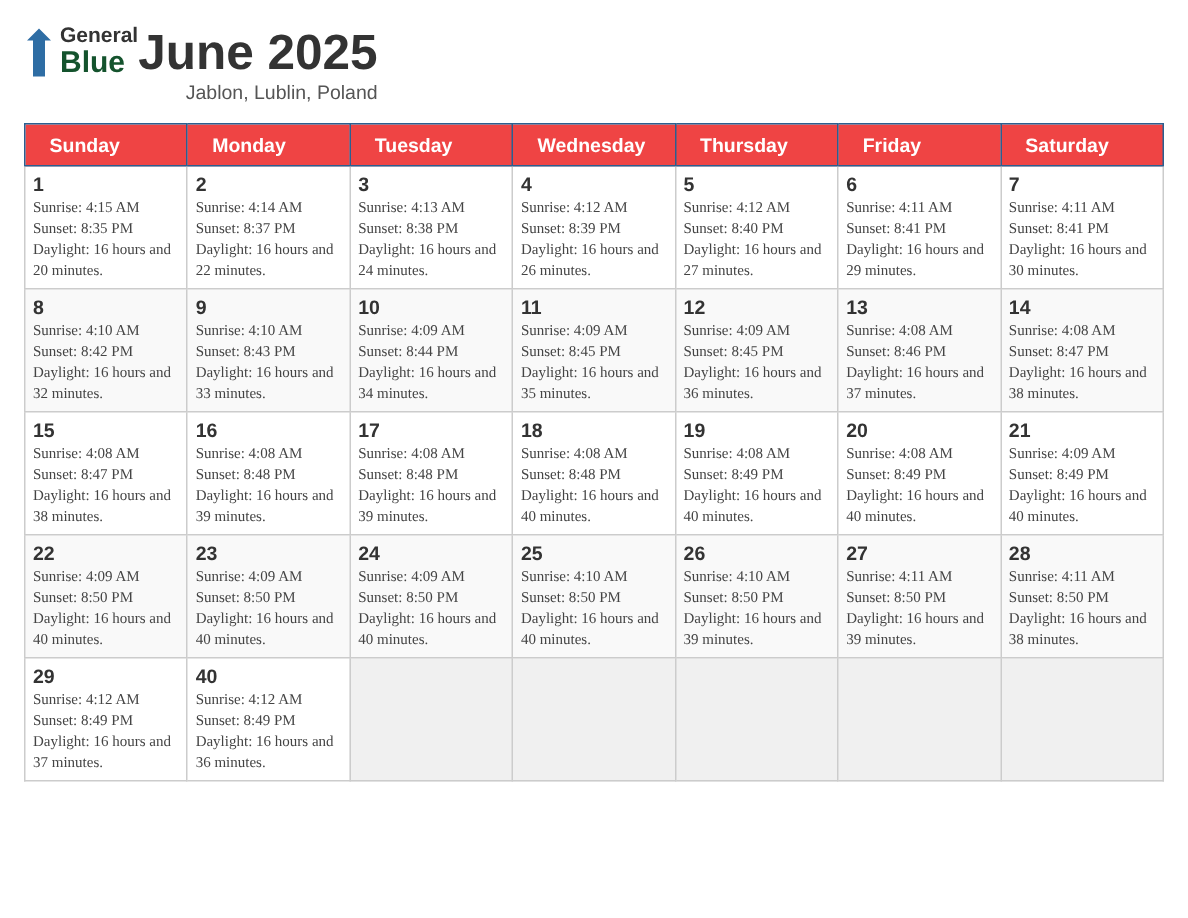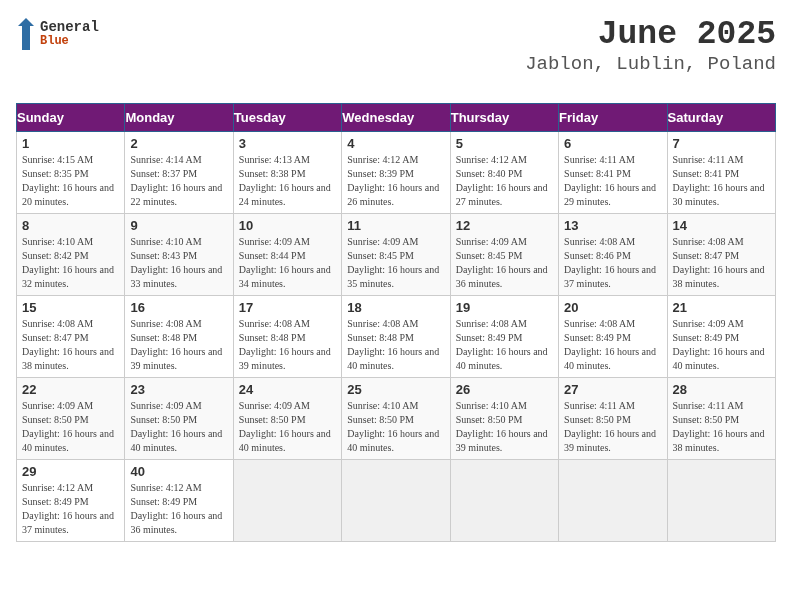--- a/index.html
+++ b/index.html
@@ -5,53 +5,51 @@
     * { box-sizing: border-box; margin: 0; padding: 0; }
     body {
       font-family: Arial, sans-serif;
       background: #fff;
       width: 792px;
       min-height: 612px;
       padding: 16px;
     }
     .header-area {
       display: flex;
-      justify-content: space-between;
       align-items: flex-start;
-      margin-bottom: 28px;
-      font-family: Liberation Mono, monospace;
+      margin-bottom: 13px;
     }
     .logo {
       display: flex;
       align-items: center;
       gap: 4px;
     }
     .title-area {
       text-align: right;
     }
     .month-title {
       font-size: 33px;
       font-weight: bold;
       color: #333;
     }
     .location-title {
-      font-size: 19px;
+      font-size: 13px;
       color: #555;
     }
     .calendar {
       width: 100%;
       border-collapse: collapse;
       border: 1px solid #ccc;
     }
     .calendar th {
-      background-color: #701a75;
+      background-color: #ef4444;
       color: #fff;
       font-size: 13px;
       font-weight: bold;
-      padding: 6px 0;
+      padding: 6px 16px;
       border: 1px solid #2a5f90;
       text-align: left;
     }
     .calendar td {
       border: 1px solid #ccc;
       vertical-align: top;
       padding: 4px 5px;
       background: #fff;
       width: calc(100% / 7);
       min-height: 80px;
@@ -79,21 +77,21 @@
 </head>
 <body>
 
 <div class="header-area">
   <div class="logo">
   <svg width="20" height="36" viewBox="0 0 20 36">
     <polygon points="10,2 18,10 14,10 14,34 6,34 6,10 2,10" fill="#2e6da4"></polygon>
   </svg>
   <div style="line-height:1.1">
     <div style="font-size:14px;font-weight:bold;color:#333;">General</div>
-    <div style="font-size:12px;font-weight:bold;color:#c2410c;">Blue</div>
+    <div style="font-size:20px;font-weight:bold;color:#14532d;">Blue</div>
   </div>
 </div>
   <div class="title-area">
     <div class="month-title">June 2025</div>
     <div class="location-title">Jablon, Lublin, Poland</div>
   </div>
 </div>
 
 <table class="calendar" id="cal-table">
   <thead>

